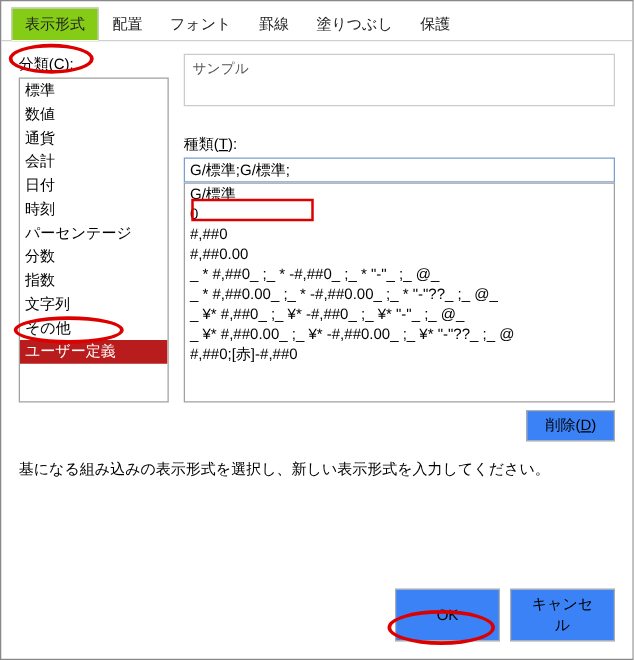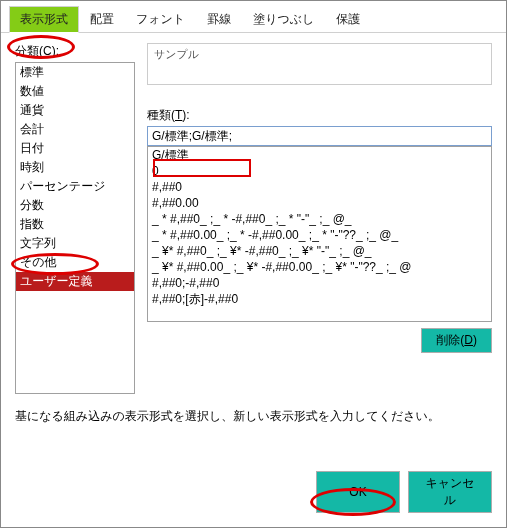--- a/index.html
+++ b/index.html
@@ -10,30 +10,30 @@
   .titlebar-btn { width: 44px; height: 30px; display: flex; align-items: center; justify-content: center; font-size: 14px; color: #333; }
   .titlebar-btn.close { font-size: 16px; }
   .tabs { display: flex; padding: 4px 8px 0 8px; border-bottom: 1px solid #d0d0d0; position: relative; }
   .tab { padding: 4px 10px; font-size: 12px; color: #222; cursor: pointer; border: 1px solid transparent; position: relative; top: 1px; }
   .tab.active { border: 1px solid #d0d0d0; border-bottom: 1px solid #fff; background: #84cc16; }
   .body { padding: 10px 14px; }
   .label { font-size: 12px; margin-bottom: 2px; display: block; }
   .row { display: flex; gap: 12px; }
   .left-col { width: 120px; }
   .right-col { flex: 1; }
-  .listbox { width: 120px; height: 332px; border: 1px solid #a0a0a0; overflow: auto; background: #fff; }
+  .listbox { width: 120px; height: 260px; border: 1px solid #a0a0a0; overflow: auto; background: #fff; }
   .list-item { padding: 1px 4px; font-size: 12px; cursor: pointer; }
   .list-item.selected { background: #b91c1c; color: #fff; }
   .sample-box { border: 1px solid #ccc; height: 42px; padding: 3px 6px; margin-bottom: 22px; }
   .sample-label { font-size: 11px; color: #555; }
   .type-input { width: 100%; border: 1px solid #7a9fcf; padding: 2px 4px; font-size: 12px; height: 20px; font-family: inherit; }
   .formats-box { width: 100%; height: 176px; border: 1px solid #a0a0a0; overflow: auto; margin-top: 0; background: #fff; }
   .format-item { padding: 0 4px; font-size: 12px; white-space: nowrap; cursor: pointer; line-height: 16px; }
   .delete-row { text-align: right; margin-top: 6px; }
-  .btn { border: 1px solid #adadad; background: #14b8a6; padding: 3px 14px; font-size: 12px; cursor: pointer; font-family: inherit; }
+  .btn { border: 1px solid #adadad; background: #3b82f6; padding: 3px 14px; font-size: 12px; cursor: pointer; font-family: inherit; }
   .hint { font-size: 12px; margin-top: 14px; }
   .footer { position: absolute; bottom: 14px; right: 14px; display: flex; gap: 8px; }
   .footer .btn { width: 84px; }
   
   .annot { position: absolute; border: 3px solid #d00; pointer-events: none; }
   .annot.ellipse { border-radius: 50%; }
   .annot.rect { border-radius: 0; border-width: 2px; }
   .underline { text-decoration: underline; }
 </style>
 </head>
@@ -78,21 +78,20 @@
         <input class="type-input" type="text" value="G/標準;G/標準;" style="">
         <div class="formats-box" id="formats-list">
             <div class="format-item">G/標準</div>
             <div class="format-item">0</div>
             <div class="format-item">#,##0</div>
             <div class="format-item">#,##0.00</div>
             <div class="format-item">_ * #,##0_ ;_ * -#,##0_ ;_ * "-"_ ;_ @_ </div>
             <div class="format-item">_ * #,##0.00_ ;_ * -#,##0.00_ ;_ * "-"??_ ;_ @_ </div>
             <div class="format-item">_ ¥* #,##0_ ;_ ¥* -#,##0_ ;_ ¥* "-"_ ;_ @_ </div>
             <div class="format-item">_ ¥* #,##0.00_ ;_ ¥* -#,##0.00_ ;_ ¥* "-"??_ ;_ @</div>
-            <div class="format-item">#,##0;-#,##0</div>
             <div class="format-item">#,##0;[赤]-#,##0</div>
           </div>
         <div class="delete-row">
           <button class="btn">削除(<span class="underline">D</span>)</button>
         </div>
       </div>
     </div>
     <div class="hint">基になる組み込みの表示形式を選択し、新しい表示形式を入力してください。</div>
   </div>
 

